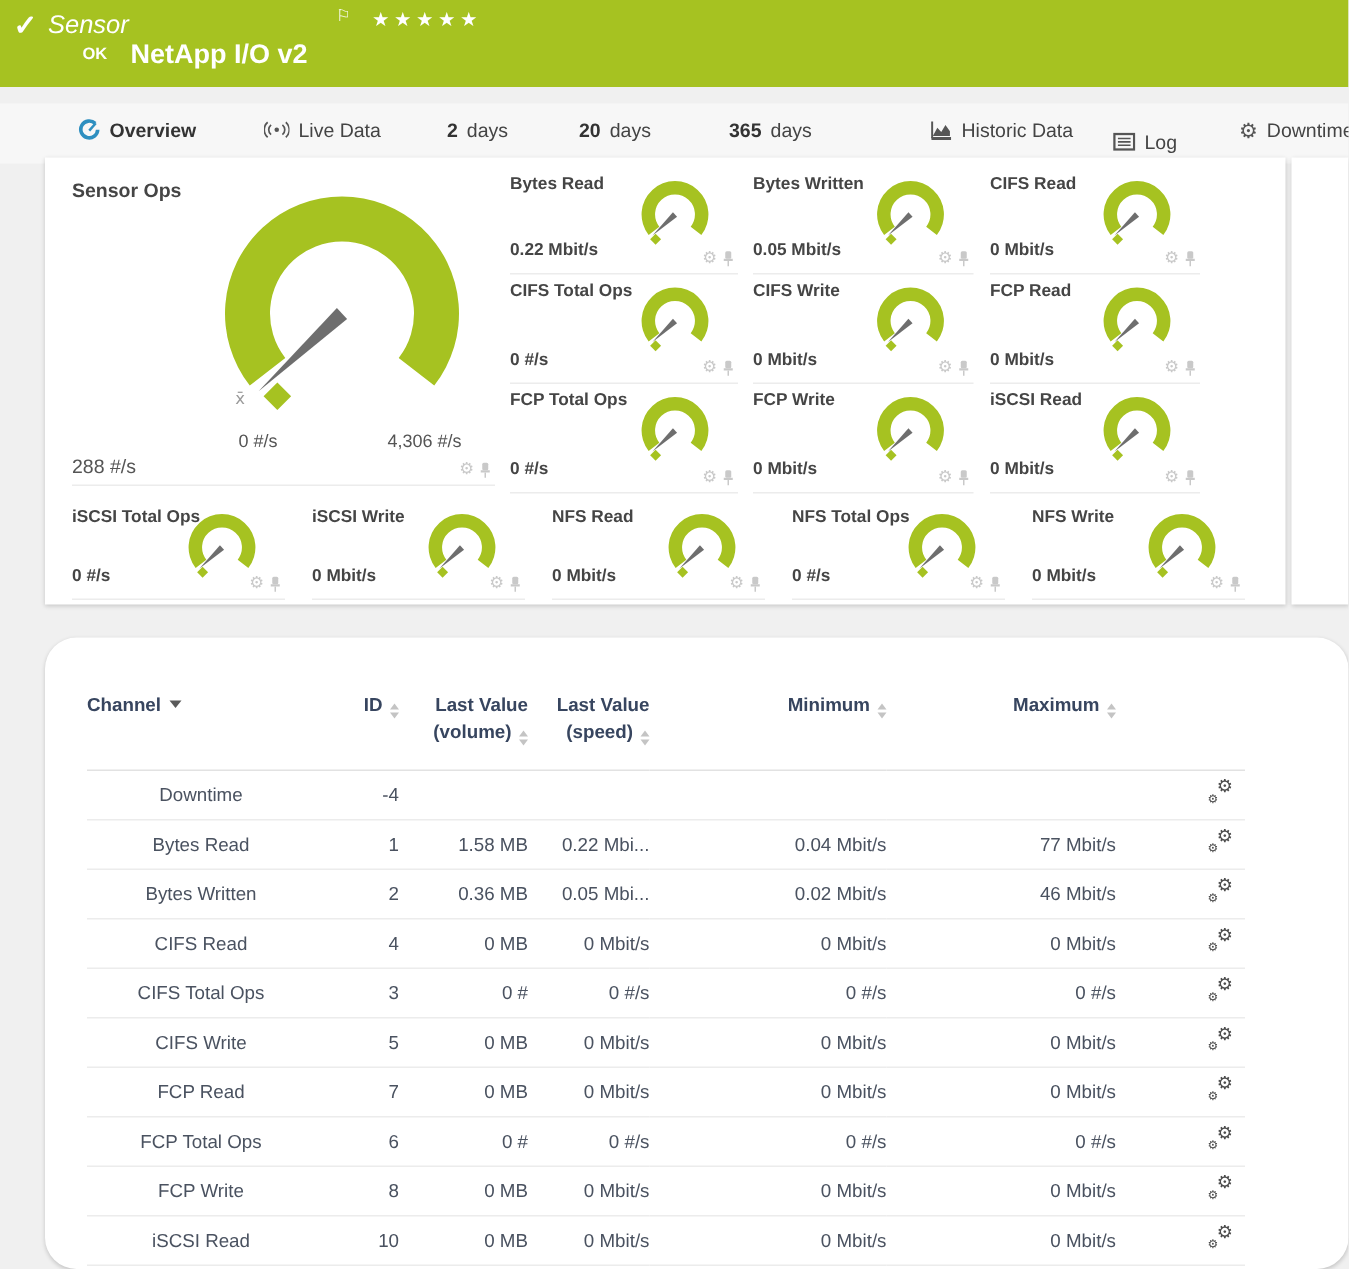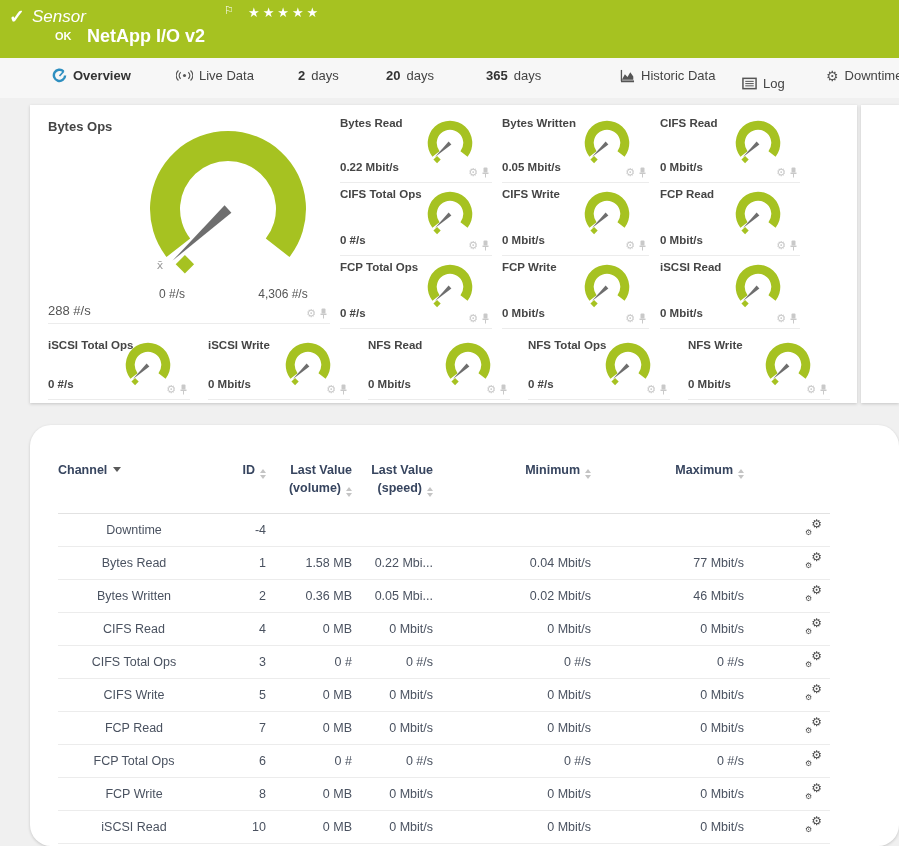--- a/index.html
+++ b/index.html
@@ -9,21 +9,21 @@
   
   .sensor-bar{position:absolute;left:0;top:0;width:899px;height:58px;background:#a6c221;color:#fff;}
   .sensor-check{position:absolute;left:9px;top:5px;font-size:19px;font-weight:bold;}
   .sensor-kind{position:absolute;left:32px;top:7px;font-size:17px;font-style:italic;text-align:center;}
   .sensor-name{position:absolute;left:87px;top:6px;font-size:18px;font-weight:bold;margin-top:20px;}
   .sensor-flag{position:absolute;left:224px;top:4px;font-size:11px;}
   .sensor-stars{position:absolute;left:248px;top:5px;font-size:13px;letter-spacing:3px;}
   .sensor-status{position:absolute;left:55px;top:30px;font-size:11px;font-weight:bold;}
 
   
-  .tabbar{position:absolute;left:0;top:58px;width:899px;height:40px;background:#f7f7f7;}
+  .tabbar{position:absolute;left:0;top:69px;width:899px;height:40px;background:#f7f7f7;}
   .tab{position:absolute;top:10px;display:flex;align-items:center;gap:6px;font-size:13px;color:#444;cursor:default;white-space:nowrap;}
   .tab .num{font-weight:bold;color:#333;}
   .tab-underline{position:absolute;left:30px;top:95px;width:122px;height:3px;background:#29a8dc;}
   .ticon{display:inline-block;line-height:0;}
 
   
   .panel{position:absolute;background:#fff;box-shadow:0 1px 3px rgba(0,0,0,0.18);}
   .panel-gauges{left:30px;top:105px;width:827px;height:298px;}
   .panel-sliver{left:861px;top:105px;width:38px;height:298px;}
   .panel-table{left:30px;top:425px;width:869px;height:421px;overflow:hidden;border-radius:21px;}
@@ -142,21 +142,21 @@
     <div class="tab" style="left:826px;">
       <span class="ticon" style="font-size:14px;color:#555;line-height:1;">⚙</span>
       <span>Downtime</span>
     </div>
     <div class="tab-underline"></div>
   </div>
 
   <div class="panel panel-gauges">
 
     <div class="bigcell">
-      <div class="gtitle-big">Bytes Ops</div>
+      <div class="gtitle-big">Sensor Ops</div>
       <svg class="bigsvg" width="170" height="150" viewBox="-85 -80 170 150">
         <path d="M -61.5 48.0 A 78 78 0 1 1 61.5 48.0 L 37.8 29.6 A 48 48 0 1 0 -37.8 29.6 Z" fill="#a6c221"></path>
         <rect x="-6.5" y="-6.5" width="13" height="13" transform="translate(-43.1,55.2) rotate(45)" fill="#a6c221"></rect>
         <polygon points="-55.6,51.8 -3.4,-3.7 3.4,3.7" fill="#6e6e6e"></polygon>
         <text x="-68" y="60" font-size="11" fill="#9a9a9a" text-anchor="middle" font-family="DejaVu Sans, sans-serif">x̄</text>
       </svg>
       <div class="scale-min">0 #/s</div>
       <div class="scale-max">4,306 #/s</div>
       <div class="bigvalue">288 #/s</div>
       <div class="cellicons">

